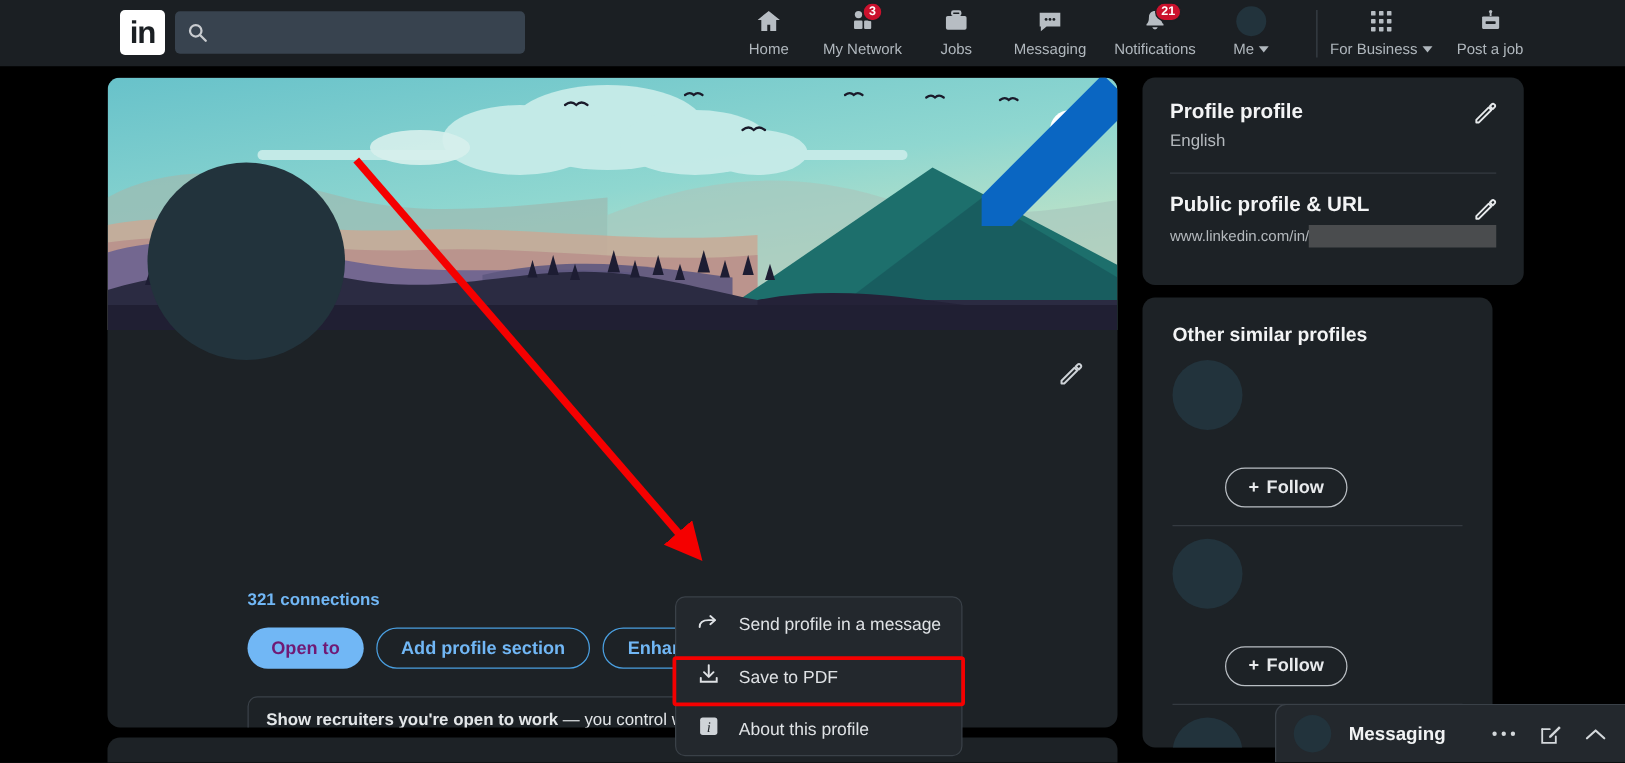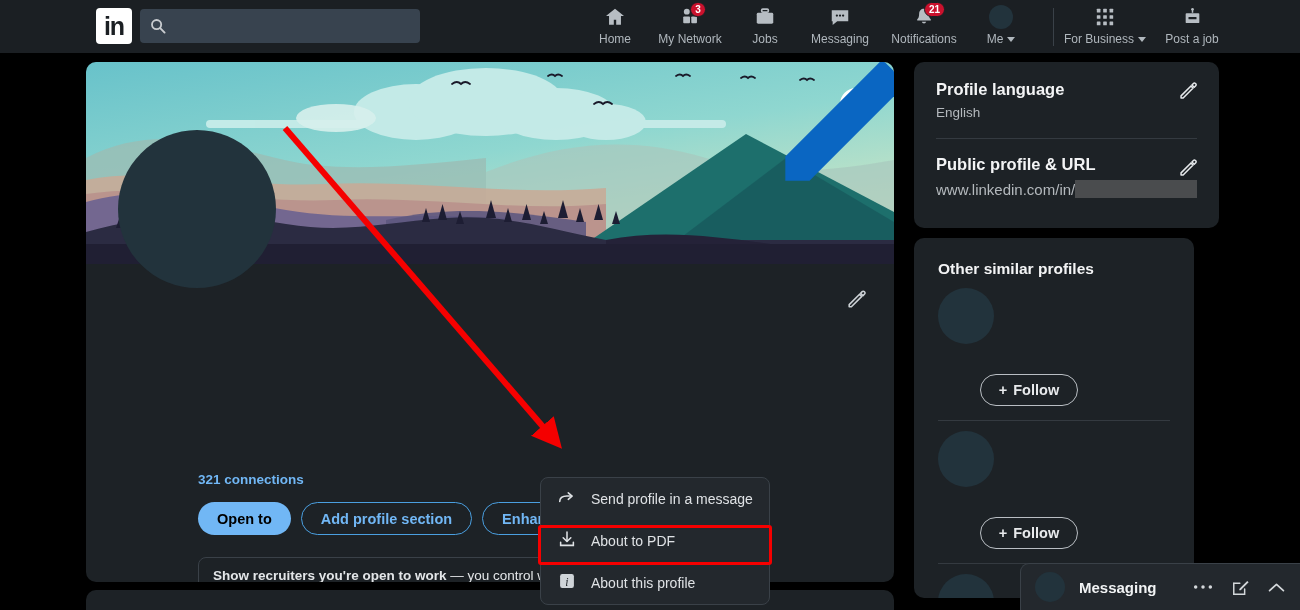--- a/index.html
+++ b/index.html
@@ -75,21 +75,21 @@
   .connections {
     position: absolute; left: 112px; top: 410px;
     font-size: 13.5px; font-weight: bold; color: #71b7f5; cursor: pointer;
   }
   .btn-row { position: absolute; left: 112px; top: 440px; display: flex; gap: 10px; align-items: center; }
   .pill {
     border-radius: 18px; height: 33px; padding: 0 19px;
     display: flex; align-items: center; justify-content: center;
     font-size: 14.5px; font-weight: bold; cursor: pointer; white-space: nowrap;
   }
-  .pill-primary { background: #71b7f5; color: #000000; }
+  .pill-primary { background: #71b7f5; color: #701a75; }
   .pill-outline { background: transparent; border: 1.5px solid #4a9fe0; color: #71b7f5; }
   .pill-white { background: transparent; border: 1.5px solid #e8e8e8; color: #f2f2f2; }
 
   .recruiter-banner {
     position: absolute; left: 112px; top: 495px; width: 430px; height: 58px;
     border: 1px solid #3a4148; border-radius: 8px; padding: 10px 14px;
   }
   .recruiter-banner .line1 { font-size: 13.5px; color: #e3e6e8; white-space: nowrap; }
   .recruiter-banner .line1 b { font-weight: bold; }
   .recruiter-banner .line1 .reg { font-weight: normal; }
@@ -119,21 +119,21 @@
 
   
   .side-card { position: absolute; background: #1d2226; border-radius: 10px; }
   #lang-card { left: 914px; top: 62px; width: 305px; height: 166px; }
   .sc-pad { padding: 18px 22px 0 22px; position: relative; }
   .sc-title { font-size: 16.5px; font-weight: bold; color: #f3f4f5; }
   .sc-sub { font-size: 13.5px; color: #b4b9bd; margin-top: 6px; }
   .sc-pencil { position: absolute; right: 20px; top: 18px; cursor: pointer; }
   .sc-hr { height: 1px; background: #343a40; margin: 18px 22px 0 22px; }
   .url-row { display: flex; align-items: center; margin-top: 6px; }
-  .url-txt { font-size: 15px; color: #b4b9bd; white-space: nowrap; }
+  .url-txt { font-size: 12px; color: #b4b9bd; white-space: nowrap; }
   .url-redact { flex: 1; height: 18px; background: #4a4c4e; margin-left: 0px; }
 
   #similar-card { left: 914px; top: 238px; width: 280px; height: 360px; overflow: hidden; }
   .similar-title { font-size: 15.5px; font-weight: bold; color: #f3f4f5; padding: 22px 0 0 24px; }
   .sim-entry { position: relative; padding-left: 24px; }
   .sim-avatar { width: 56px; height: 56px; border-radius: 50%; background: #22333c; margin-top: 10px; }
   .sim-name { font-size: 13.5px; color: #e8eaec; font-weight: bold; margin-top: 6px; height: 16px;}
   .follow-btn {
     margin-top: 8px; margin-left: 42px; width: 98px; height: 32px; border-radius: 17px;
     border: 1.5px solid #b9bec3; color: #e8eaec; font-size: 14.5px; font-weight: bold;
@@ -391,37 +391,37 @@
       <span class="mlabel">Send profile in a message</span>
     </div>
     <div class="menu-item highlighted">
       <span>
         <svg viewBox="0 0 22 22" width="20" height="20">
             <line x1="11" y1="3.4" x2="11" y2="13.2" stroke="#dfe2e5" stroke-width="1.7" stroke-linecap="round"></line>
             <path d="M6.8 9.6 L11 13.8 L15.2 9.6" fill="none" stroke="#dfe2e5" stroke-width="1.7" stroke-linecap="round" stroke-linejoin="round"></path>
             <path d="M4 14.6 v3.4 h14 v-3.4" fill="none" stroke="#dfe2e5" stroke-width="1.7" stroke-linecap="round"></path>
           </svg>
       </span>
-      <span class="mlabel">About to PDF</span>
+      <span class="mlabel">Save to PDF</span>
     </div>
     <div class="menu-item">
       <span>
         <svg viewBox="0 0 22 22" width="20" height="20">
             <rect x="3.4" y="3.4" width="15.2" height="15.2" rx="2.4" fill="#cfd4d8"></rect>
             <text x="11" y="16" font-size="13" font-family="Liberation Serif, serif" font-style="italic" text-anchor="middle" fill="#23282d">i</text>
           </svg>
       </span>
       <span class="mlabel">About this profile</span>
     </div>
   </div>
   <div id="highlight-box"></div>
 
   <div class="side-card" id="lang-card">
     <div class="sc-pad">
-      <div class="sc-title">Profile language</div>
+      <div class="sc-title">Profile profile</div>
       <div class="sc-sub">English</div>
       <div class="sc-pencil">
         <span>
           <svg viewBox="0 0 22 22" width="21" height="21">
               <path d="M3.2 16.6 L13.6 6.2 l2.2 2.2 L5.4 18.8 H3.2 z" fill="none" stroke="#e6e9eb" stroke-width="1.6" stroke-linejoin="round"></path>
               <path d="M14.6 5.2 l1.6 -1.6 a1.4 1.4 0 0 1 2 0 l0.4 0.4 a1.4 1.4 0 0 1 0 2 l-1.6 1.6 z" fill="none" stroke="#e6e9eb" stroke-width="1.6" stroke-linejoin="round"></path>
             </svg>
         </span>
       </div>
     </div>

